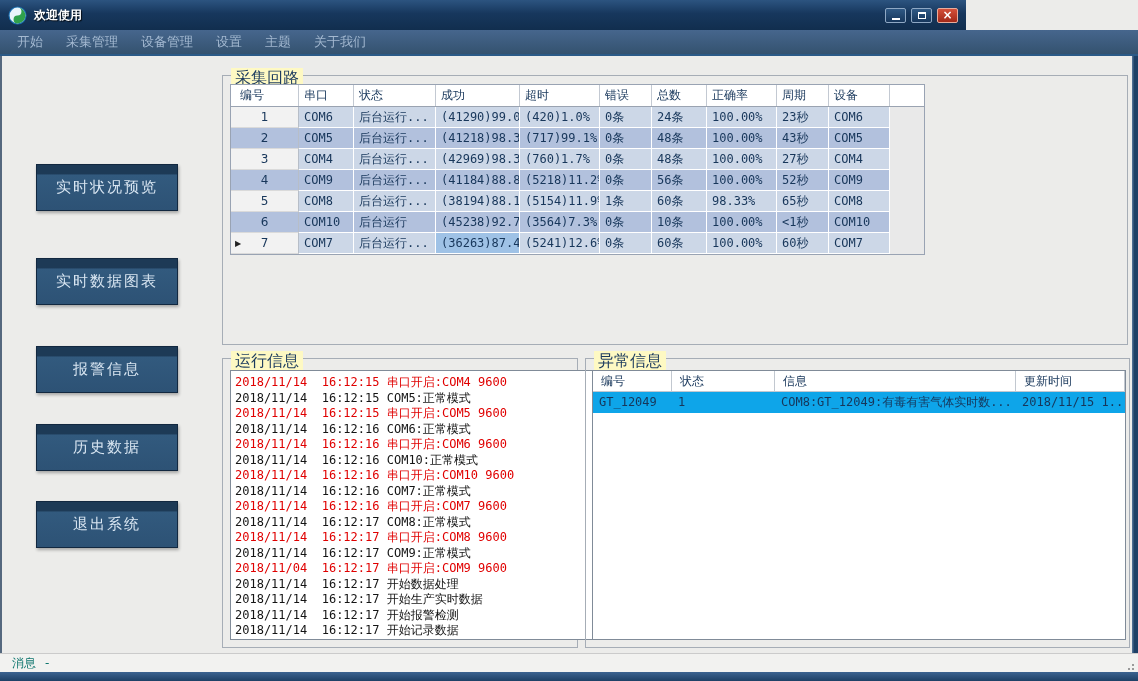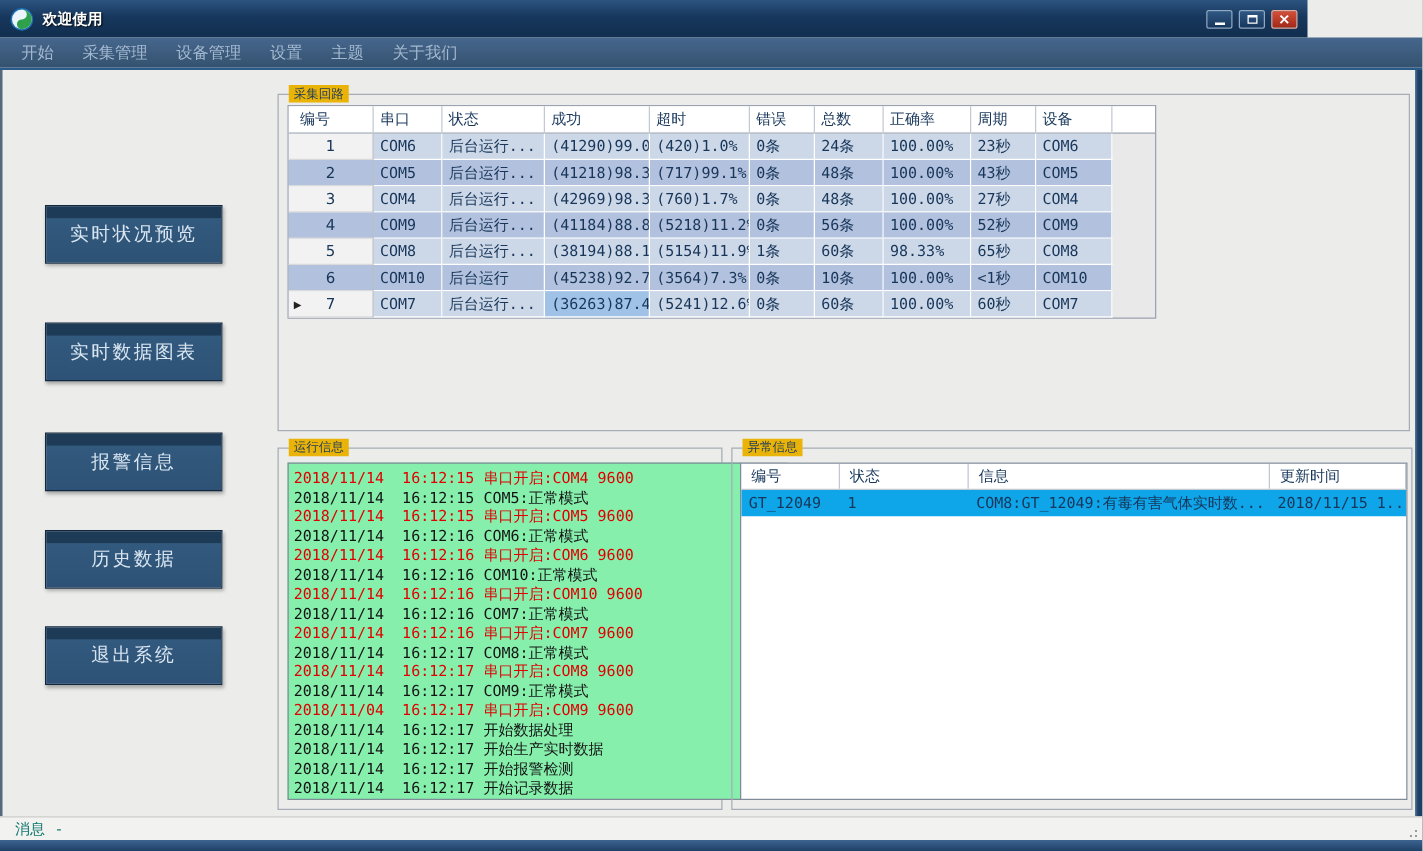--- a/index.html
+++ b/index.html
@@ -1,21 +1,21 @@
 <!DOCTYPE html>
 <html><head>
 <meta charset="utf-8">
 <style>
   * { margin:0; padding:0; box-sizing:border-box; }
   body { background:#888; font-family:"DejaVu Sans","Liberation Sans",sans-serif; }
   .window { position:relative; width:1138px; height:681px; background:#ececea; overflow:hidden;
             font-size:12px; }
 
   
-  .titlebar { position:absolute; left:0; top:0; width:1046px; height:30px;
+  .titlebar { position:absolute; left:0; top:0; width:966px; height:30px;
               background:linear-gradient(180deg,#2c5480 0%,#17375d 45%,#112e4e 100%);
               display:flex; align-items:center; padding:0 8px; }
   .logo { width:19px; height:19px; display:inline-flex; }
   .wtitle { color:#ffffff; font-weight:bold; font-size:12px; margin-left:7px;
             text-shadow:1px 1px 1px rgba(0,0,0,.8); }
   .winbtns { margin-left:auto; display:flex; gap:5px; align-items:center; }
   .winbtn { width:21px; height:15px; border:1px solid #8fa8c4; border-radius:2px;
             background:linear-gradient(180deg,#2f5884,#17375c);
             color:#fff; display:flex; align-items:center; justify-content:center;
             font-size:10px; cursor:pointer; }
@@ -39,22 +39,22 @@
   
   .sbtn { position:absolute; left:36px; width:142px; height:47px;
           background:linear-gradient(180deg,#1d3a56 0%,#1d3a56 20%,#325a7e 22%,#2d5275 100%);
           border:1px solid #122840; color:#d9e6f2;
           display:flex; align-items:center; justify-content:center;
           font-size:15px; letter-spacing:2px; cursor:pointer;
           box-shadow:1px 2px 3px rgba(0,0,0,.3); }
 
   
   .group { position:absolute; border:1px solid #a6adb6; }
-  .legend { position:absolute; top:-8px; left:8px; background:#eab308; padding:0 4px;
-            color:#1b3a5e; font-size:10px; }
+  .legend { position:absolute; top:-8px; left:8px; background:#fef9c3; padding:0 4px;
+            color:#1b3a5e; font-size:16px; }
 
   
   .ctable { position:absolute; left:230px; top:84px; width:695px;
             background:#e9e9e9; border:1px solid #99a3b3; }
   .cheadwrap { background:#ffffff; border-bottom:1px solid #9aa3b1; }
   .chead, .grow { display:grid;
             grid-template-columns:68px 55px 82px 84px 80px 52px 55px 70px 52px 61px; }
   .chead { height:21px; width:659px; }
   .hc { line-height:21px; padding-left:5px; border-right:1px solid #c3c9d2;
         color:#17365a; white-space:nowrap; overflow:hidden; }
@@ -66,21 +66,21 @@
   .grow.alt .c { background:#b2c1dd; }
   .c.rowhdr { background:#f2f2f2; border-right:1px solid #b7bec8; border-bottom:1px solid #dadada;
               text-align:center; padding-left:0; position:relative;
               font-family:"DejaVu Sans","Liberation Sans",sans-serif; }
   .grow.current .c-success { background:#9fc2e6; }
   .grow.current .rowhdr::before { content:"▶"; position:absolute; left:4px; top:1px;
                                   font-size:8px; color:#222; }
 
   
   .logbox { position:absolute; left:230px; top:370px; width:400px; height:270px;
-            background:#86efac; border:1px solid #808b98; overflow:hidden; padding:3px 20px 0 4px; }
+            background:#ffffff; border:1px solid #808b98; overflow:hidden; padding:3px 20px 0 4px; }
   .logline { height:15.5px; font-family:"DejaVu Sans Mono","Liberation Mono",monospace;
              font-size:12px; white-space:pre; color:#141414; }
   .logline.red { color:#e00000; }
   .vscroll { position:absolute; right:1px; top:1px; bottom:1px; width:17px;
              background:#f2f3f5; border-left:1px solid #d9dee3; }
   .sbtn-up, .sbtn-dn { position:absolute; left:1px; width:15px; height:16px;
              background:linear-gradient(180deg,#fdfdfd,#e7eaee); border:1px solid #b9c6d4;
              color:#57738f; font-size:7px; display:flex; align-items:center; justify-content:center;
              cursor:pointer; }
   .sbtn-up { top:1px; } .sbtn-dn { bottom:1px; }

